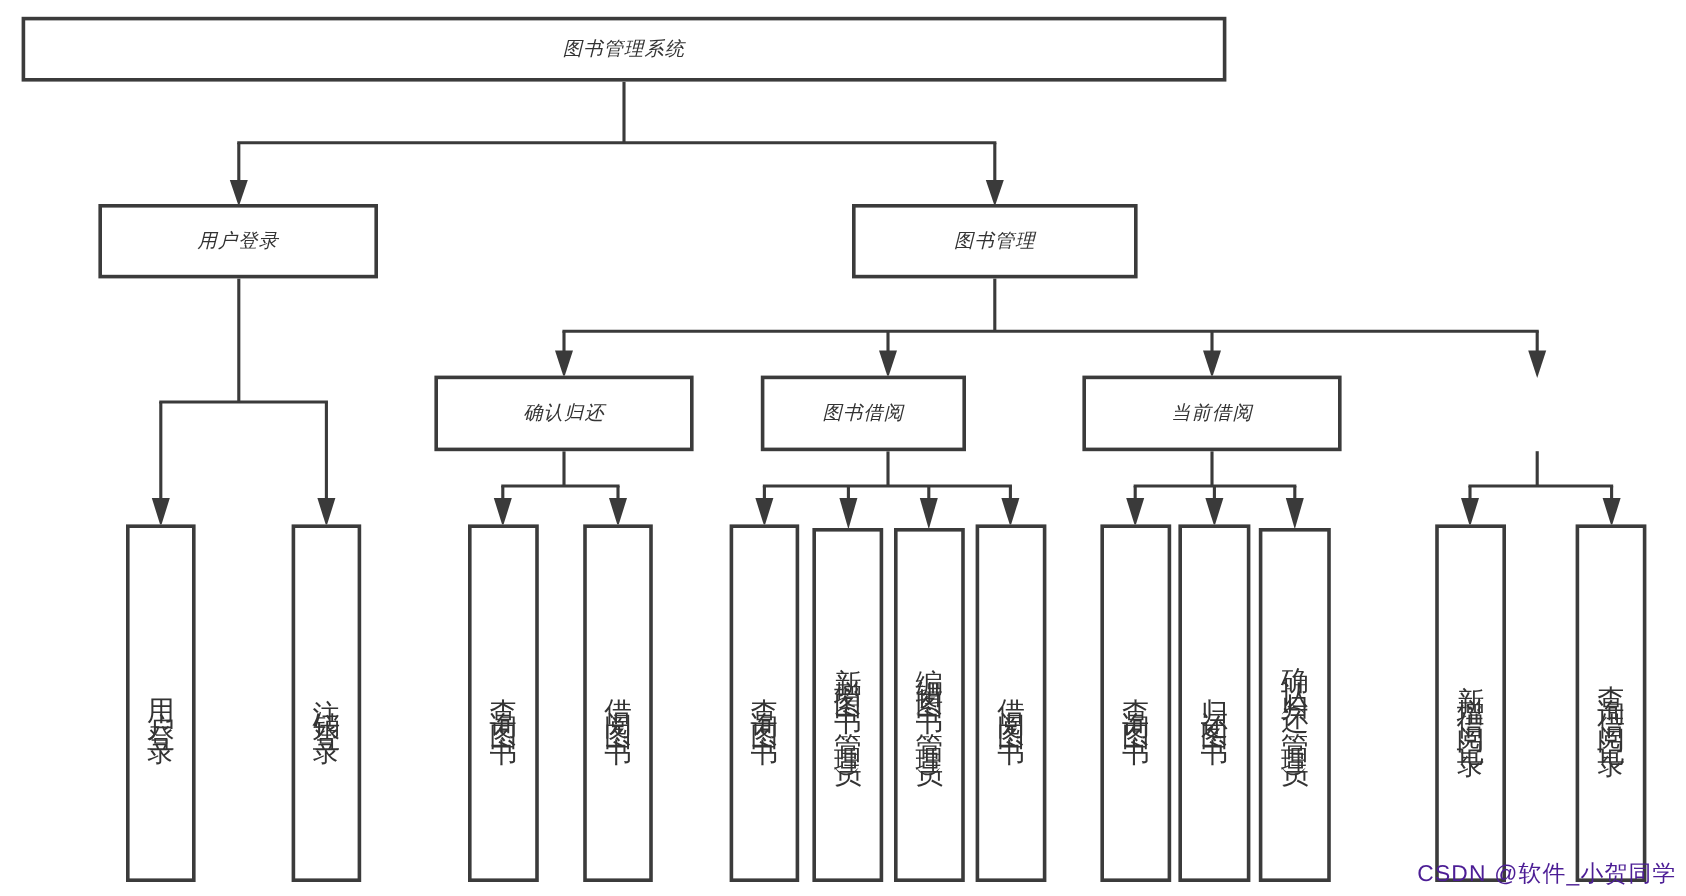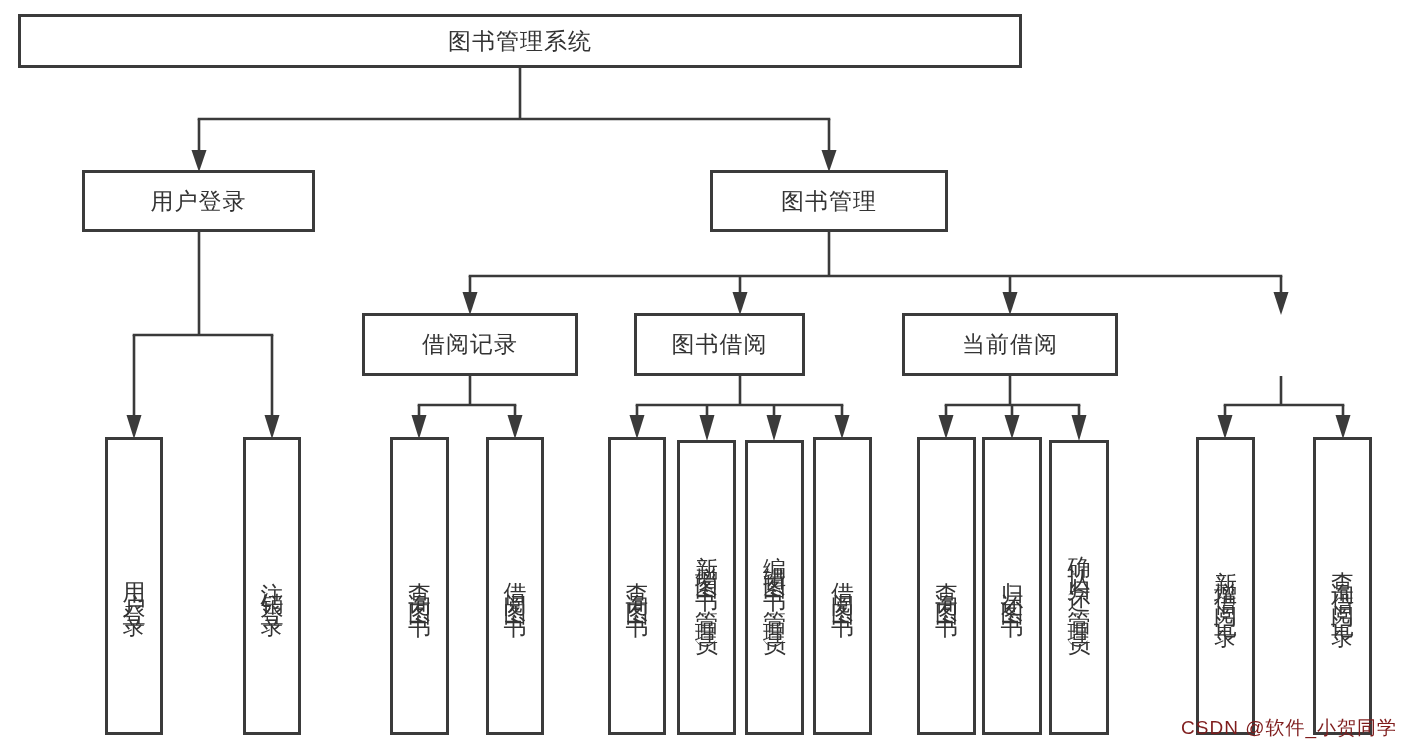--- a/index.html
+++ b/index.html
@@ -13,34 +13,34 @@
   svg.wires{position:absolute;left:0;top:0;z-index:1;}
   .node{
     position:absolute;
     box-sizing:border-box;
     border:3px solid #3b3b3b;
     background:#ffffff;
     display:flex;align-items:center;justify-content:center;
     color:#333333;
     z-index:2;
   }
-  .hnode{font-size:23px;letter-spacing:1px;}
+  .hnode{font-size:16px;letter-spacing:1px;font-style:italic;}
   .vnode{font-size:23px;}
   .vnode .vtext{
     writing-mode:vertical-rl;
     text-orientation:mixed;
     letter-spacing:11px;
     line-height:1;
     white-space:nowrap;
   }
   .watermark{
     position:absolute;
     right:8px;bottom:6px;
     font-size:19px;
-    color:#7f1d1d;
+    color:#4c1d95;
     letter-spacing:1px;
     z-index:3;
   }
 </style>
 </head>
 <body>
 
 <div id="canvas">
 
   <svg class="wires" width="1405" height="747" viewBox="0 0 1405 747">
@@ -114,21 +114,21 @@
   </div>
 
   <div class="node hnode" style="left:82px;top:170px;width:233px;height:62px;">
     <span>用户登录</span>
   </div>
   <div class="node hnode" style="left:710px;top:170px;width:238px;height:62px;">
     <span>图书管理</span>
   </div>
 
   <div class="node hnode" style="left:362px;top:313px;width:216px;height:63px;">
-    <span>借阅记录</span>
+    <span>确认归还</span>
   </div>
   <div class="node hnode" style="left:634px;top:313px;width:171px;height:63px;">
     <span>图书借阅</span>
   </div>
   <div class="node hnode" style="left:902px;top:313px;width:216px;height:63px;">
     <span>当前借阅</span>
   </div>
 
   <div class="node vnode" style="left:105px;top:437px;width:58px;height:298px;">
     <span class="vtext">用户登录</span>

